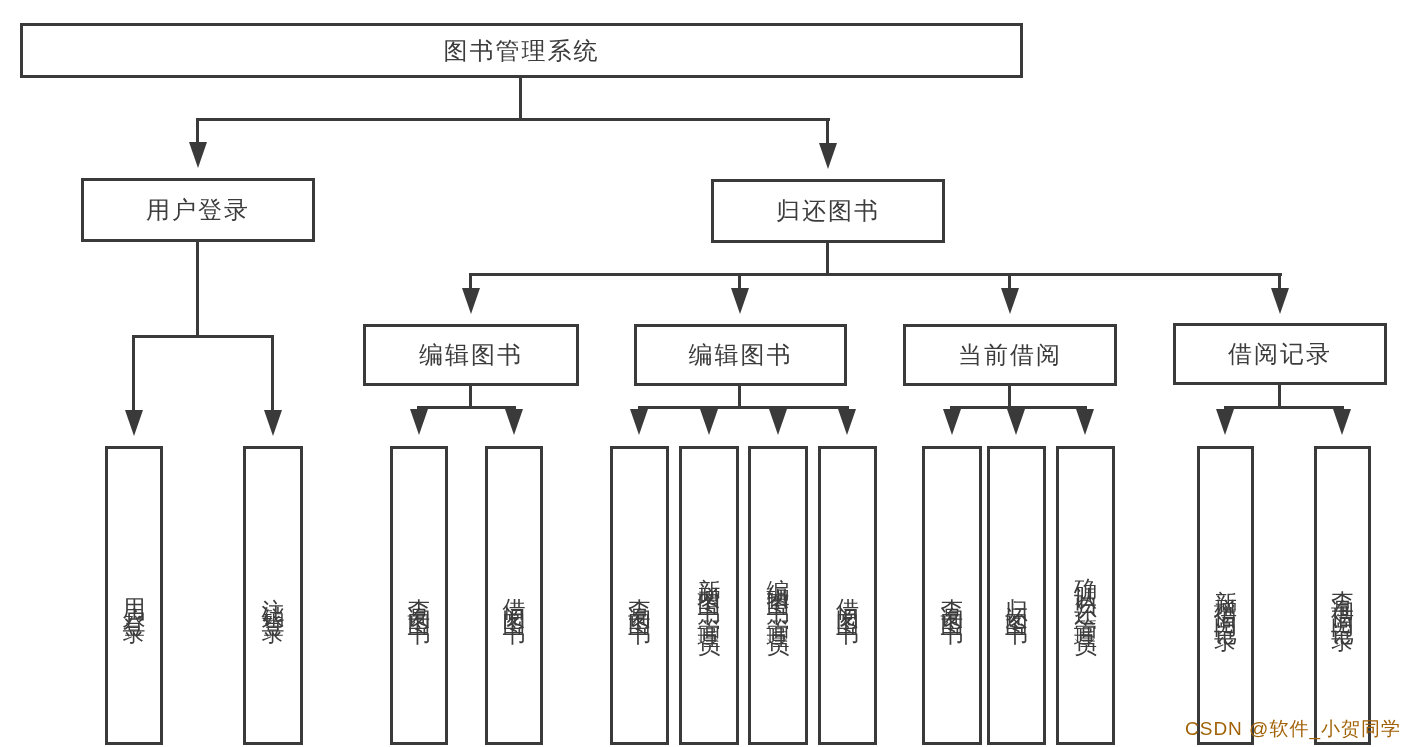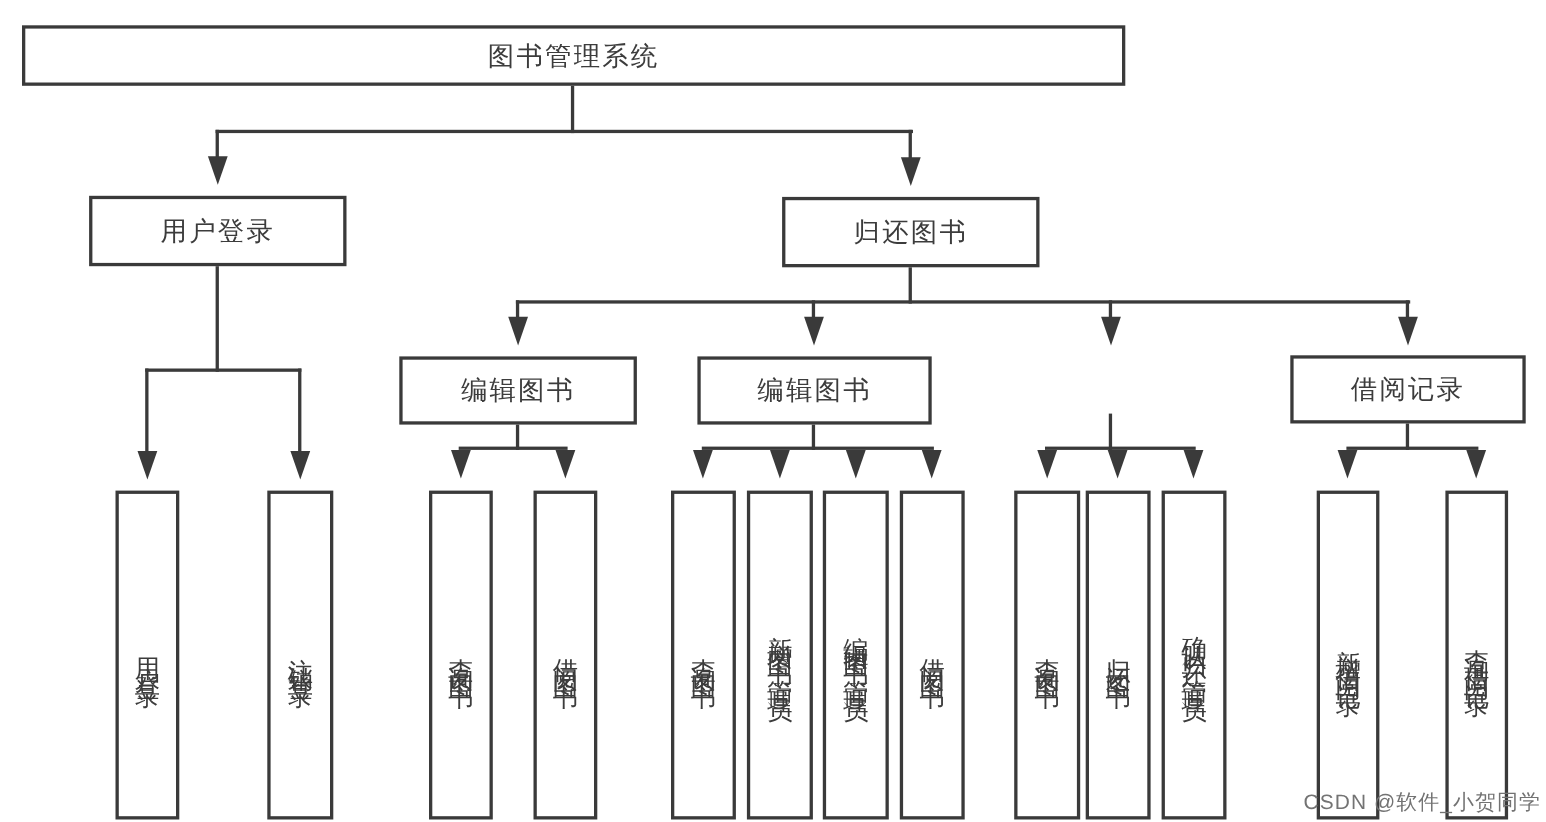--- a/index.html
+++ b/index.html
@@ -22,21 +22,21 @@
   .vline,.hline{position:absolute;background:#3a3a3a;z-index:1;}
   .vline{width:3px;}
   .hline{height:3px;}
   .arrow{
     position:absolute;width:0;height:0;z-index:1;
     border-left:9px solid transparent;border-right:9px solid transparent;
     border-top:26px solid #3a3a3a;
   }
   #watermark{
     position:absolute;left:1185px;top:716px;z-index:5;
-    font-size:19px;color:#737373;letter-spacing:1px;white-space:nowrap;
+    font-size:19px;color:#a16207;letter-spacing:1px;white-space:nowrap;
   }
 </style>
 </head>
 <body>
 
 <div id="canvas">
 
   <div class="vline" style="left:519px;top:68px;height:53px;"></div>
   <div class="hline" style="left:196px;top:118px;width:634px;"></div>
   <div class="vline" style="left:196px;top:118px;height:30px;"></div>
@@ -98,20 +98,23 @@
   </div>
 
   <div class="box hbox" style="left:363px;top:314px;width:216px;height:62px;">
     <span>编辑图书</span>
   </div>
 
   <div class="box hbox" style="left:634px;top:314px;width:213px;height:62px;">
     <span>编辑图书</span>
   </div>
 
+  <div class="box hbox" style="left:903px;top:314px;width:214px;height:62px;">
+    <span>当前借阅</span>
+  </div>
 
   <div class="box hbox" style="left:1173px;top:313px;width:214px;height:62px;">
     <span>借阅记录</span>
   </div>
 
   <div class="box leaf" style="left:105px;top:436px;width:58px;height:299px;">
     <span class="vtext">用户登录</span>
   </div>
 
   <div class="box leaf" style="left:243px;top:436px;width:60px;height:299px;">

